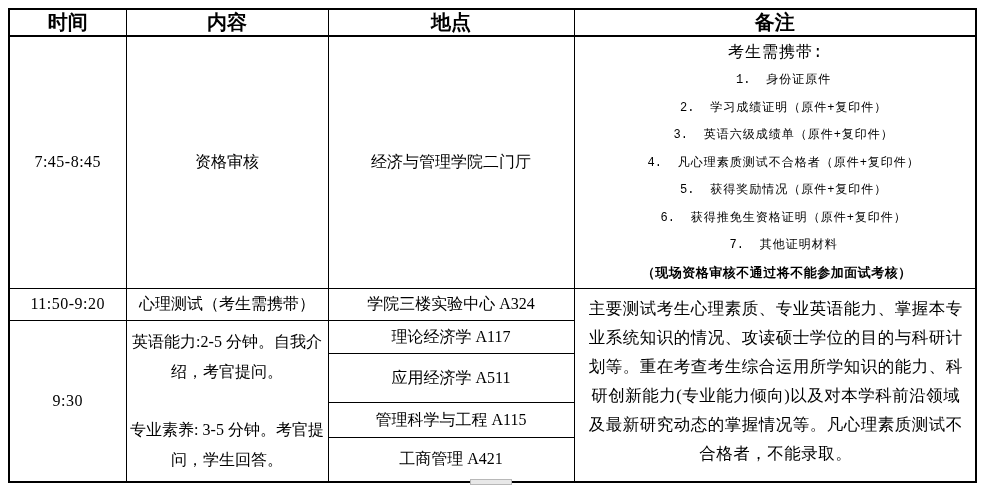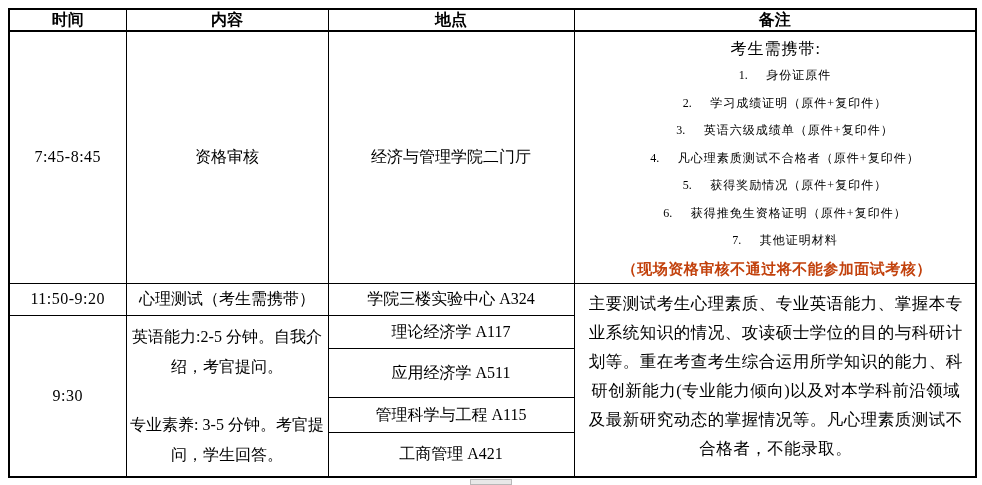--- a/index.html
+++ b/index.html
@@ -20,36 +20,37 @@
     vertical-align: middle;
     text-align: center;
     font-size: 16px;
     line-height: 1.25;
     overflow: hidden;
   }
   .schedule-table thead th {
     font-weight: bold;
     border-bottom: 2px solid #000;
     height: 18px;
-    font-size: 16px;
+    font-size: 20px;
   }
   .time-cell { font-size: 16px; letter-spacing: 0.5px; margin-left: 48px; }
 
   .notes-cell {
     vertical-align: top;
     text-align: left;
     padding: 3px 6px 0 8px;
+    font-family: Liberation Mono, monospace;
   }
   .notes-title { font-size: 16px; line-height: 27px; letter-spacing: 1px; }
   .notes-item { font-size: 12px; line-height: 27.5px; letter-spacing: 1px; white-space: nowrap; }
   .notes-item .num { display: inline-block; width: 46px; letter-spacing: 0; }
   .notes-warning {
-    color: #c2410c;
+    color: #000000;
     font-weight: bold;
-    font-size: 15px;
+    font-size: 13px;
     line-height: 28px;
     letter-spacing: 0.5px;
     padding-left: 2px;
     white-space: nowrap;
   }
 
   .para-cell {
     vertical-align: middle;
     text-align: justify;
     text-justify: inter-ideograph;

